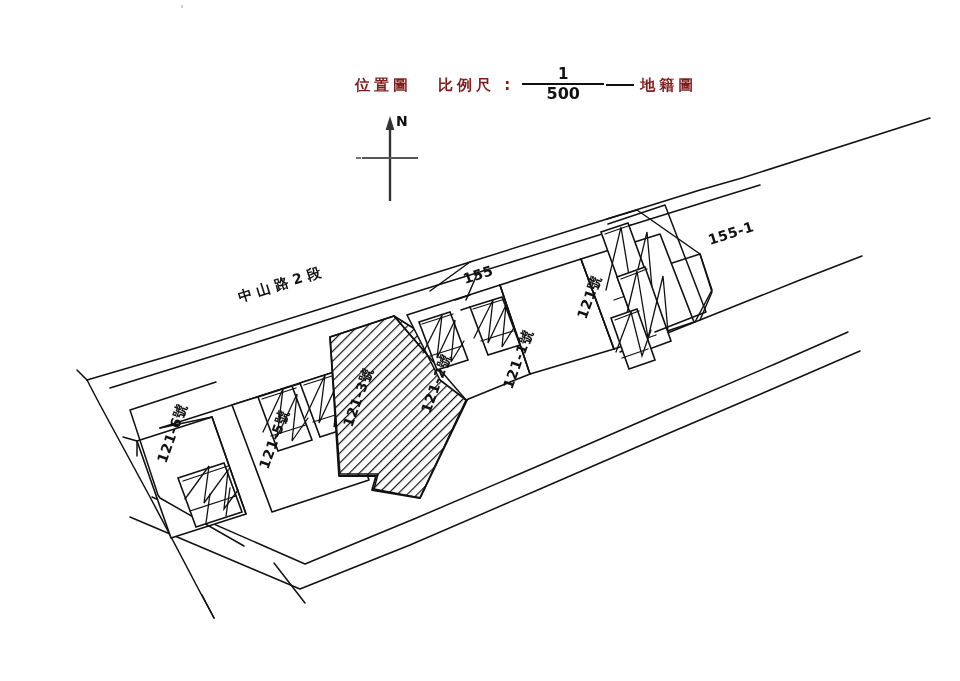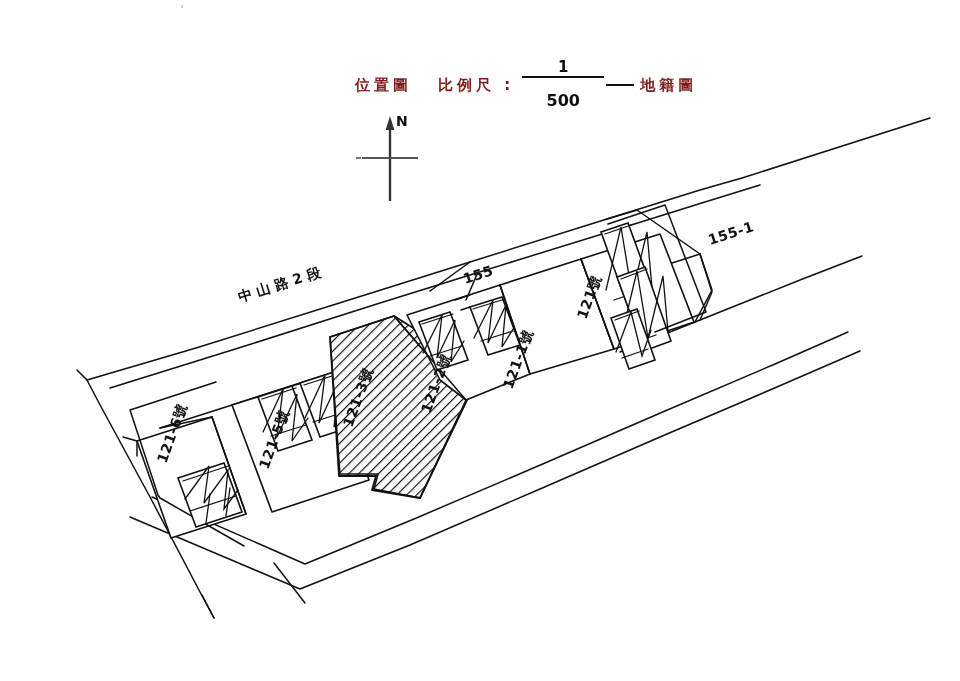--- a/index.html
+++ b/index.html
@@ -58,21 +58,21 @@
   }
   .fraction .bar {
     width: 82px;
     height: 2px;
     background: #111;
   }
   .fraction .den {
     font-size: 16px;
     font-weight: bold;
     color: #111;
-    padding-top: 15px;
+    padding-top: 1px;
   }
   .rule-right {
     width: 28px;
     height: 2px;
     background: #111;
     position: relative;
     top: 0px;
   }
   
   .north {

